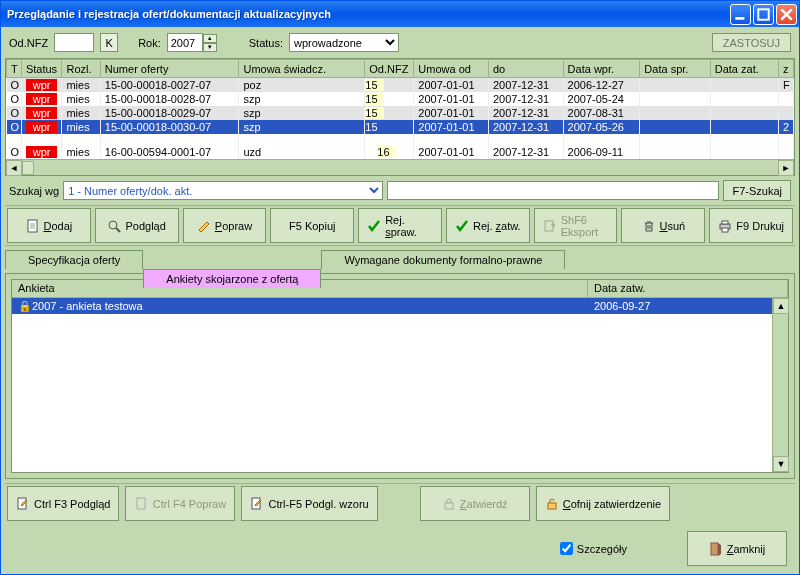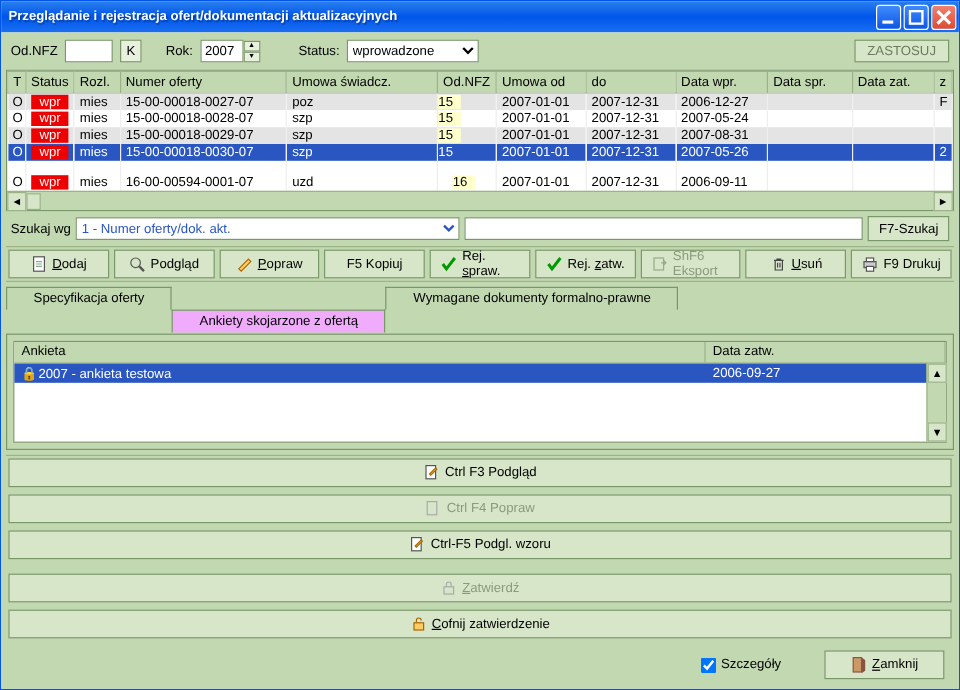--- a/index.html
+++ b/index.html
@@ -35,37 +35,37 @@
 .st-wpr { background: #ee0000; color: #fff; text-align: center; display: block; }
 .odnfz-cell { background: #ffffcc; text-align: right; padding-right: 6px; }
 tr.row.sel .odnfz-cell { background: #2a56c2; }
 .grid-sb { height: 16px; background: #c1d8b0; display: flex; align-items: center; border-top: 1px solid #9cb38a; }
 .sb-btn { width: 16px; height: 16px; border: 1px solid #9cb38a; background: #d7e6c8; display: flex; align-items: center; justify-content: center; font-size: 9px; }
 .sb-track { flex: 1; height: 16px; display: flex; align-items: center; }
 .sb-thumb { width: 12px; height: 14px; background: #d7e6c8; border: 1px solid #9cb38a; }
 .searchbar { display: flex; align-items: center; gap: 4px; padding: 0 4px; }
 .searchbar .input-sm { flex: 1; }
 .actionbar { display: flex; gap: 4px; padding: 2px 2px; border-top: 1px solid #9cb38a; border-bottom: 1px solid #9cb38a; }
-.btn { height: 24px; border: 1px solid #7a9769; background: #d7e6c8; display: flex; align-items: center; gap: 4px; padding: 0 8px; cursor: pointer; flex: 1; justify-content: center; }
+.btn { height: 35px; border: 1px solid #7a9769; background: #d7e6c8; display: flex; align-items: center; gap: 4px; padding: 0 8px; cursor: pointer; flex: 1; justify-content: center; }
 .btn svg { width: 14px; height: 14px; flex-shrink: 0; }
 .btn.disabled { color: #8a9a7c; }
 .tabs { display: flex; }
 .tab { padding: 3px 22px; border: 1px solid #7a9769; border-bottom: none; background: #c1d8b0; cursor: pointer; }
 .tab.active { background: #f0abfc; position: relative; top: 19px; }
-.detail { flex: 1; border: 1px solid #7a9769; background: #c1d8b0; padding: 5px; display: flex; flex-direction: column; margin-top: 16px; }
+.detail { flex: 1; border: 1px solid #7a9769; background: #c1d8b0; padding: 5px; display: flex; flex-direction: column; }
 .detail-grid { flex: 1; border: 1px solid #7a9769; background: #fff; display: flex; flex-direction: column; }
 .dg-head { display: flex; background: #c1d8b0; height: 18px; border-bottom: 1px solid #9cb38a; }
 .dg-head div { padding: 2px 6px; border-right: 1px solid #9cb38a; }
 .dg-row { display: flex; background: #2a56c2; color: #fff; height: 16px; align-items: center; }
 .dg-row div { padding: 0 6px; }
 .dg-body { flex: 1; position: relative; }
 .vscroll { position: absolute; right: 0; top: 0; bottom: 0; width: 16px; background: #c1d8b0; display: flex; flex-direction: column; border-left: 1px solid #9cb38a; }
-.detail-act { display: flex; gap: 6px; padding: 2px; border-top: 1px solid #9cb38a; flex-direction: column; }
+.detail-act { display: flex; gap: 6px; padding: 2px; border-top: 1px solid #9cb38a; }
 .detail-act .btn { flex: 0 0 auto; min-width: 110px; }
-.bottombar { display: flex; align-items: center; justify-content: flex-end; gap: 36px; padding: 4px 8px; }
+.bottombar { display: flex; align-items: center; justify-content: flex-end; gap: 60px; padding: 4px 8px; }
 .chk { display: flex; align-items: center; gap: 4px; }
 svg { overflow: visible; }
 .u { text-decoration: underline; }
 .lock-ic { width: 14px; display: inline-block; text-align: center;}
 </style>
 </head>
 <body>
 
 <div class="window">
   <div class="titlebar">

